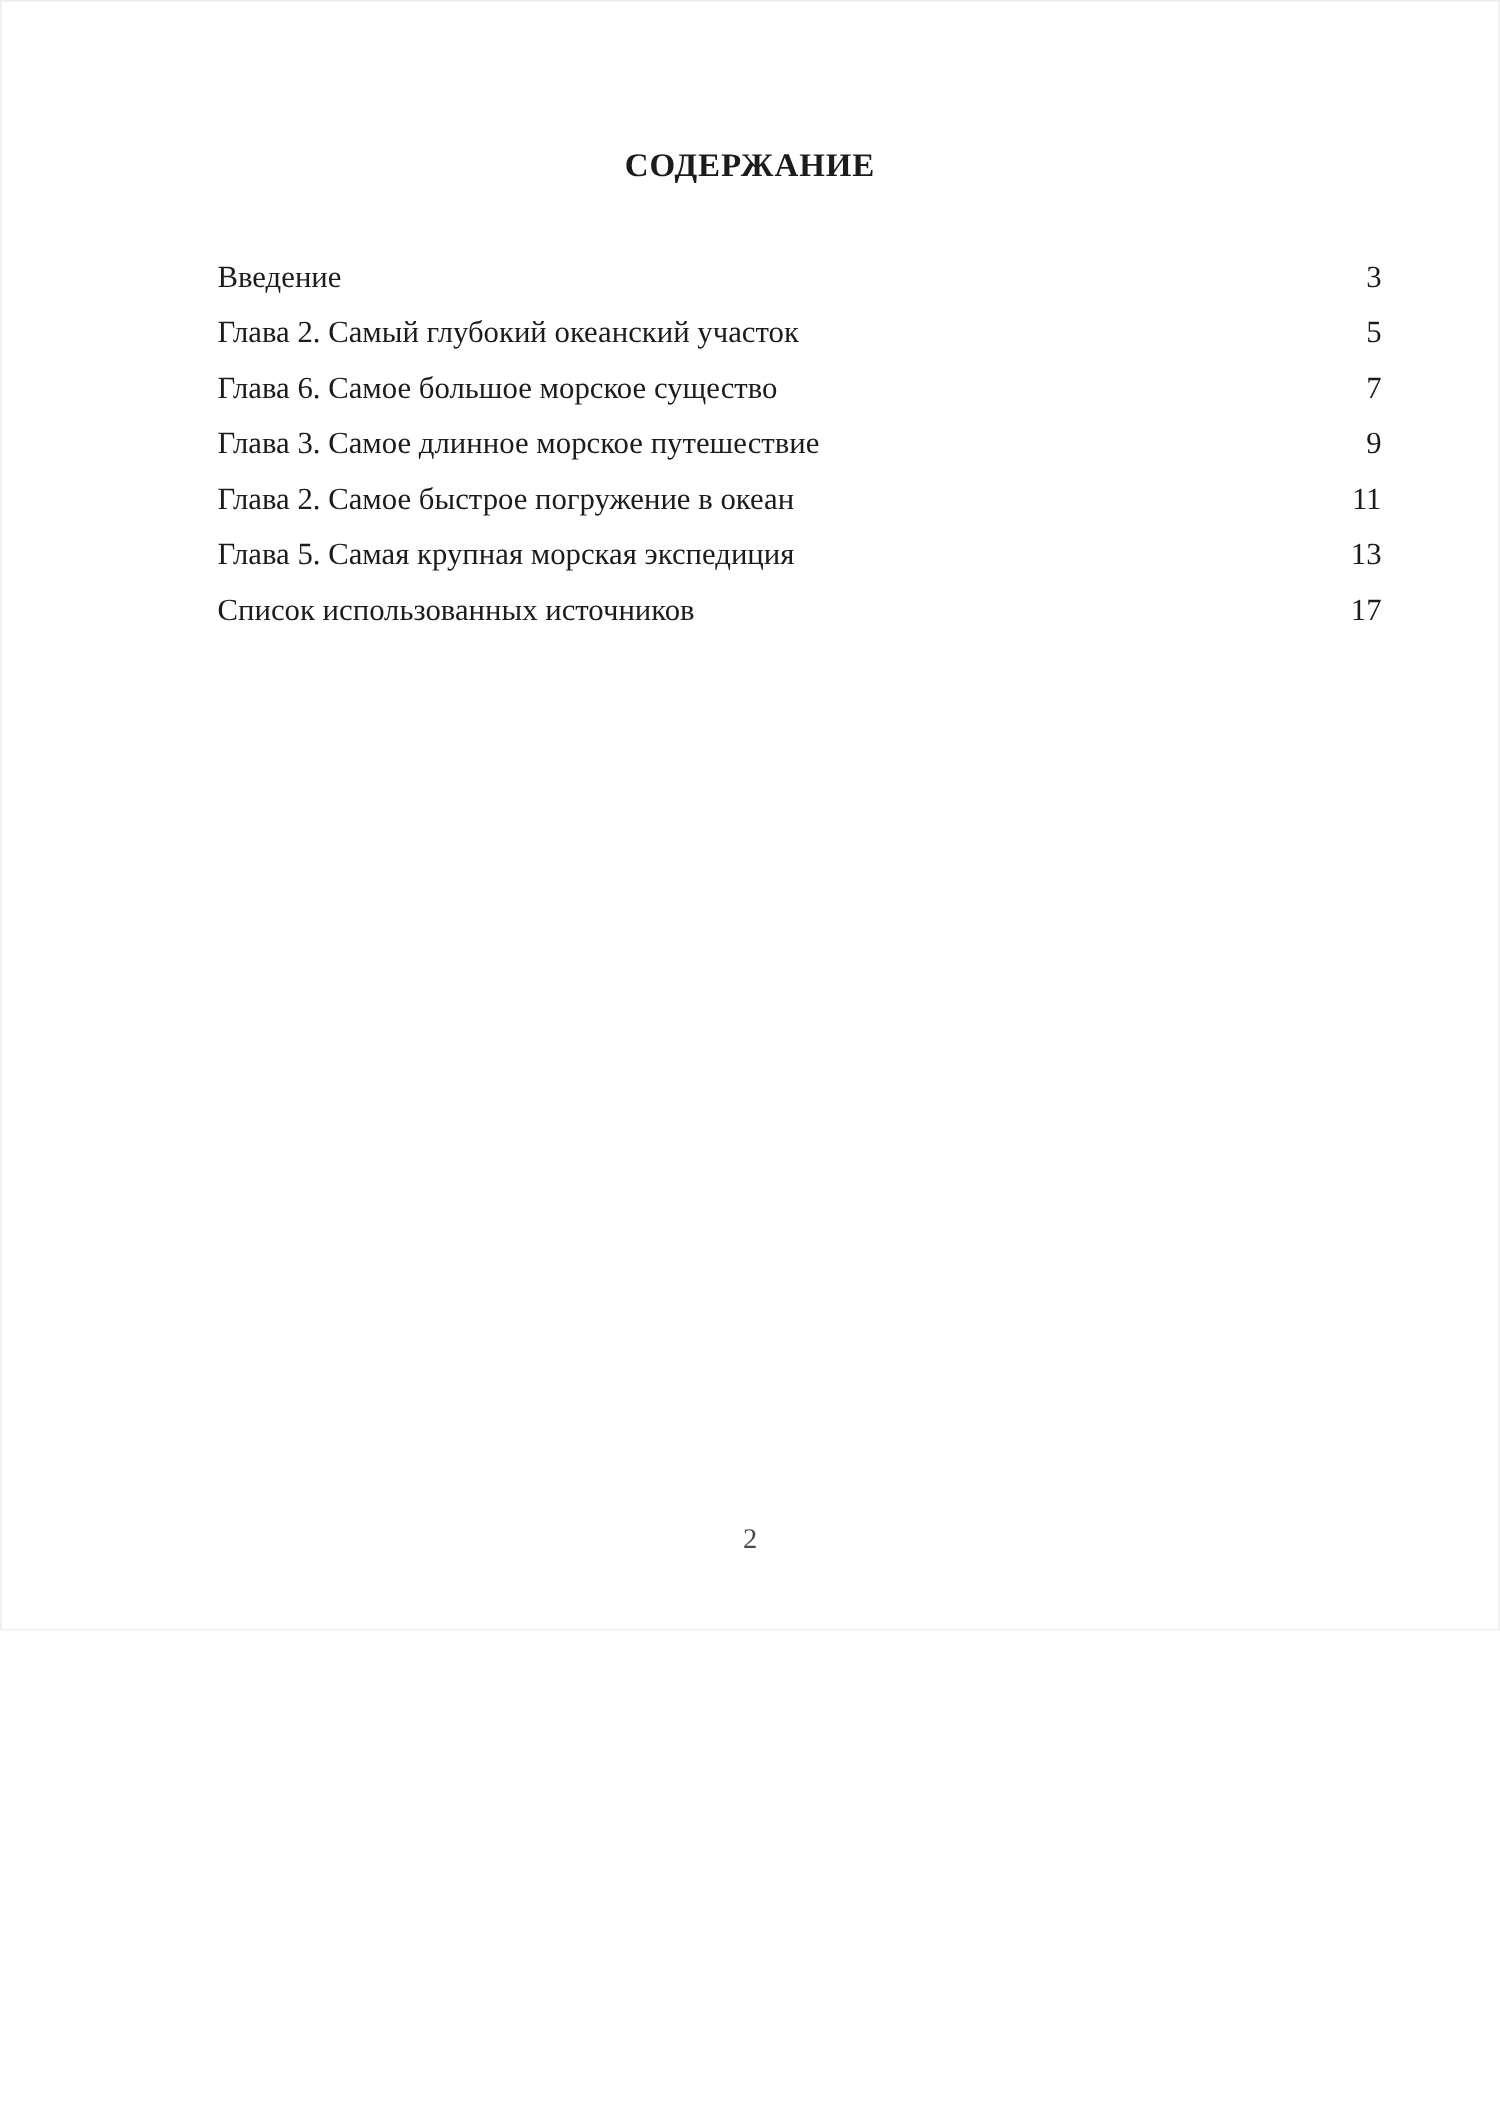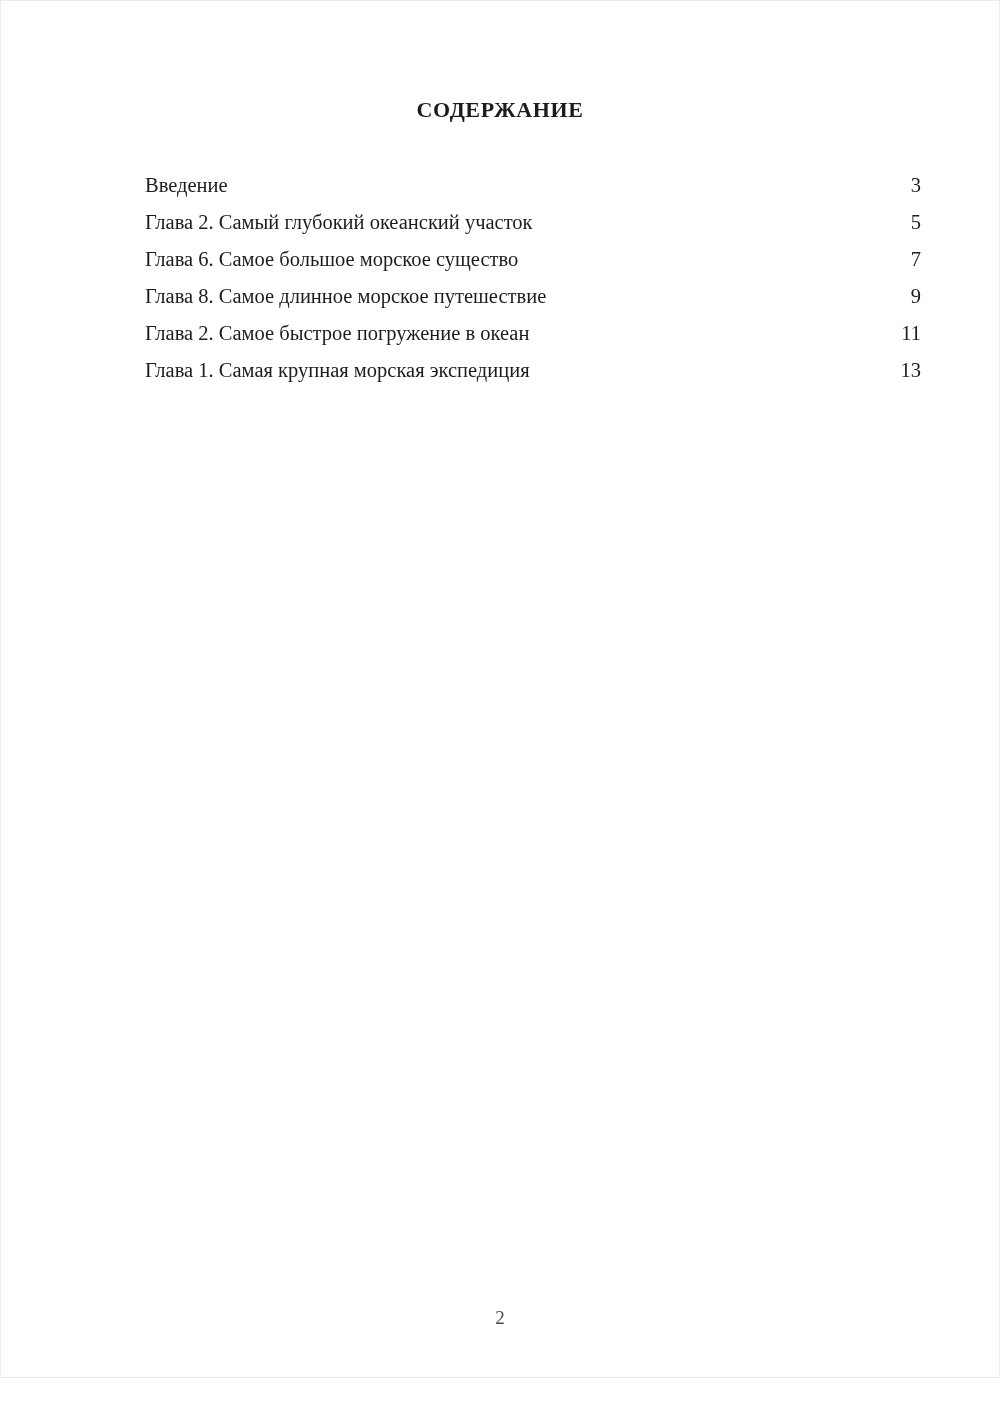--- a/index.html
+++ b/index.html
@@ -3,21 +3,21 @@
 <meta charset="utf-8">
 <style>
   html, body {
     margin: 0;
     padding: 0;
     background: #ffffff;
   }
   .page {
     position: relative;
     width: 1000px;
-    height: 1378px;
+    height: 1087px;
     background: #ffffff;
     box-sizing: border-box;
     border: 1px solid #ececec;
     font-family: "Liberation Serif", serif;
     color: #1c1c1c;
     overflow: hidden;
   }
   .doc-title {
     position: absolute;
     top: 96px;
@@ -79,33 +79,37 @@
       <span class="toc-label">Глава 2. Самый глубокий океанский участок</span>
       <span class="toc-page">5</span>
     </div>
 
     <div class="toc-row">
       <span class="toc-label">Глава 6. Самое большое морское существо</span>
       <span class="toc-page">7</span>
     </div>
 
     <div class="toc-row">
-      <span class="toc-label">Глава 8. Самое длинное морское путешествие</span>
+      <span class="toc-label">Глава 3. Самое длинное морское путешествие</span>
       <span class="toc-page">9</span>
     </div>
 
     <div class="toc-row">
       <span class="toc-label">Глава 2. Самое быстрое погружение в океан</span>
       <span class="toc-page">11</span>
     </div>
 
     <div class="toc-row">
-      <span class="toc-label">Глава 1. Самая крупная морская экспедиция</span>
+      <span class="toc-label">Глава 5. Самая крупная морская экспедиция</span>
       <span class="toc-page">13</span>
     </div>
 
 
+    <div class="toc-row">
+      <span class="toc-label">Список использованных источников</span>
+      <span class="toc-page">17</span>
+    </div>
 
   </div>
 
   <div class="page-footer">2</div>
 
 </div>
 
 </body></html>

